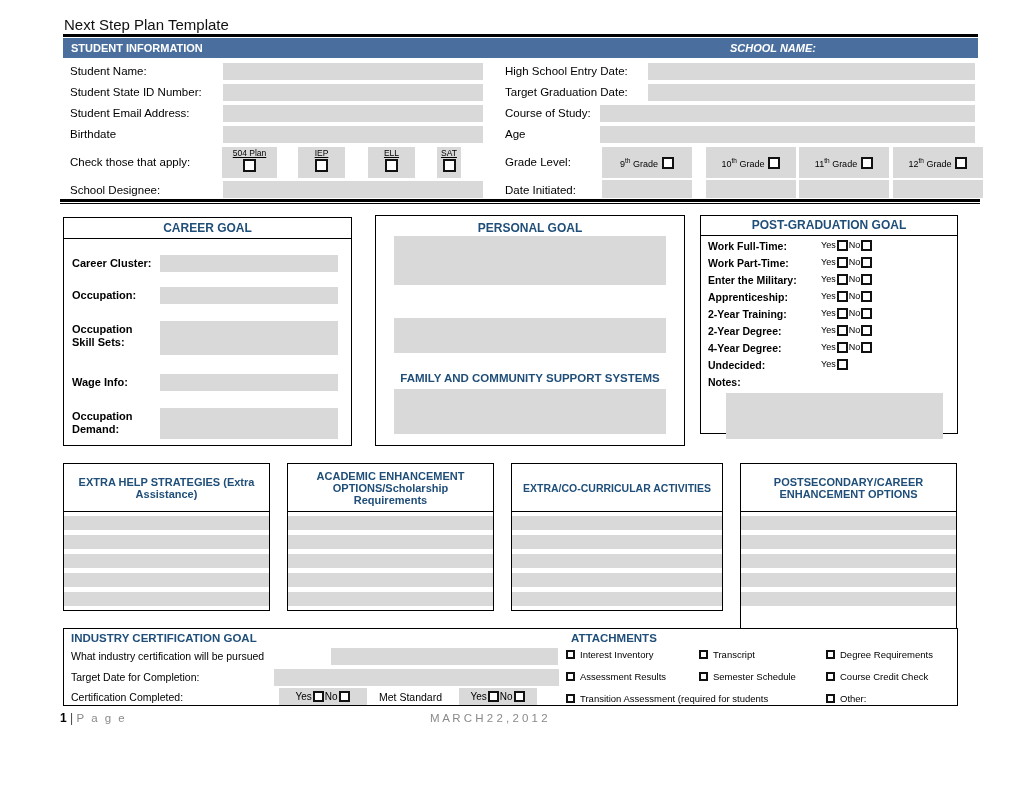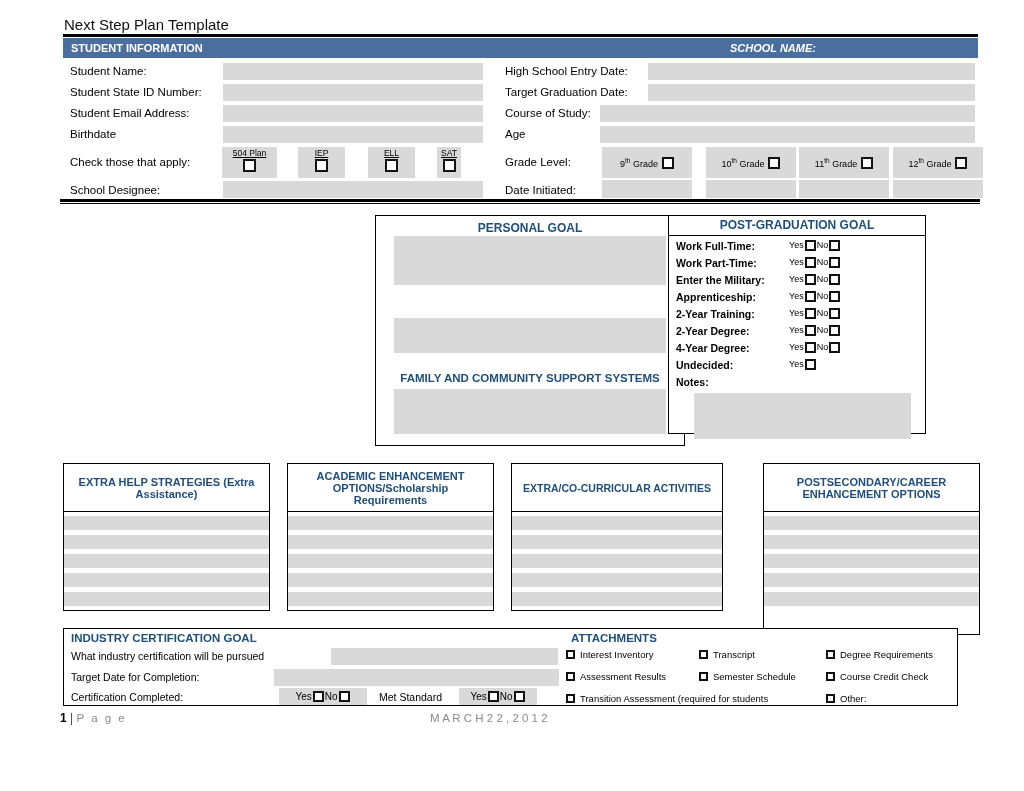--- a/index.html
+++ b/index.html
@@ -111,30 +111,43 @@
   </div>
 
   <div class="abs lbl" style="left:505px; top:182px;">Date Initiated:</div>
   <div class="abs fld" style="left:602px; top:180px; width:90px; height:18px;"></div>
   <div class="abs fld" style="left:706px; top:180px; width:90px; height:18px;"></div>
   <div class="abs fld" style="left:799px; top:180px; width:90px; height:18px;"></div>
   <div class="abs fld" style="left:893px; top:180px; width:90px; height:18px;"></div>
 
   <div class="abs dblrule" style="left:60px; top:199px; width:920px;"></div>
 
+  <div class="abs gbox" style="left:63px; top:217px; width:289px; height:229px;">
+    <div class="gtitle">CAREER GOAL</div>
+    <div class="abs blbl" style="left:8px; top:39px;">Career Cluster:</div>
+    <div class="abs fld" style="left:96px; top:37px; width:178px; height:17px;"></div>
+    <div class="abs blbl" style="left:8px; top:71px;">Occupation:</div>
+    <div class="abs fld" style="left:96px; top:69px; width:178px; height:17px;"></div>
+    <div class="abs blbl" style="left:8px; top:105px; width:80px; white-space:normal;">Occupation Skill Sets:</div>
+    <div class="abs fld" style="left:96px; top:103px; width:178px; height:34px;"></div>
+    <div class="abs blbl" style="left:8px; top:158px;">Wage Info:</div>
+    <div class="abs fld" style="left:96px; top:156px; width:178px; height:17px;"></div>
+    <div class="abs blbl" style="left:8px; top:192px; width:80px; white-space:normal;">Occupation Demand:</div>
+    <div class="abs fld" style="left:96px; top:190px; width:178px; height:31px;"></div>
+  </div>
 
   <div class="abs gbox" style="left:375px; top:215px; width:310px; height:231px;">
     <div class="abs navyhead" style="top:5px; font-size:12px;">PERSONAL GOAL</div>
     <div class="abs fld" style="left:18px; top:20px; width:272px; height:49px;"></div>
     <div class="abs fld" style="left:18px; top:102px; width:272px; height:35px;"></div>
     <div class="abs navyhead" style="top:156px; font-size:11.5px;">FAMILY AND COMMUNITY SUPPORT SYSTEMS</div>
     <div class="abs fld" style="left:18px; top:173px; width:272px; height:45px;"></div>
   </div>
 
-  <div class="abs gbox" style="left:668px; top:215px; width:258px; height:219px;">
+  <div class="abs gbox" style="left:700px; top:215px; width:258px; height:219px;">
     <div class="gtitle" style="height:20px; line-height:19px;">POST-GRADUATION GOAL</div>
     <div class="abs pglbl" style="top:24px;">Work Full-Time:</div>
     <div class="abs yn" style="top:24px;"><span>Yes</span><span class="cb cb11"></span><span>No</span><span class="cb cb11"></span></div>
     <div class="abs pglbl" style="top:41px;">Work Part-Time:</div>
     <div class="abs yn" style="top:41px;"><span>Yes</span><span class="cb cb11"></span><span>No</span><span class="cb cb11"></span></div>
     <div class="abs pglbl" style="top:58px;">Enter the Military:</div>
     <div class="abs yn" style="top:58px;"><span>Yes</span><span class="cb cb11"></span><span>No</span><span class="cb cb11"></span></div>
     <div class="abs pglbl" style="top:75px;">Apprenticeship:</div>
     <div class="abs yn" style="top:75px;"><span>Yes</span><span class="cb cb11"></span><span>No</span><span class="cb cb11"></span></div>
     <div class="abs pglbl" style="top:92px;">2-Year Training:</div>
@@ -172,21 +185,21 @@
   <div class="abs gbox" style="left:511px; top:463px; width:212px; height:148px;">
     <div class="sb-title" style="font-size:10.5px;">EXTRA/CO-CURRICULAR ACTIVITIES</div>
     <div class="sb-body">
       <div class="stripe"></div>
       <div class="stripe"></div>
       <div class="stripe"></div>
       <div class="stripe"></div>
       <div class="stripe"></div>
     </div>
   </div>
-  <div class="abs gbox" style="left:763px; top:463px; width:217px; height:172px;">
+  <div class="abs gbox" style="left:740px; top:463px; width:217px; height:172px;">
     <div class="sb-title">POSTSECONDARY/CAREER ENHANCEMENT OPTIONS</div>
     <div class="sb-body">
       <div class="stripe"></div>
       <div class="stripe"></div>
       <div class="stripe"></div>
       <div class="stripe"></div>
       <div class="stripe"></div>
     </div>
   </div>
 

